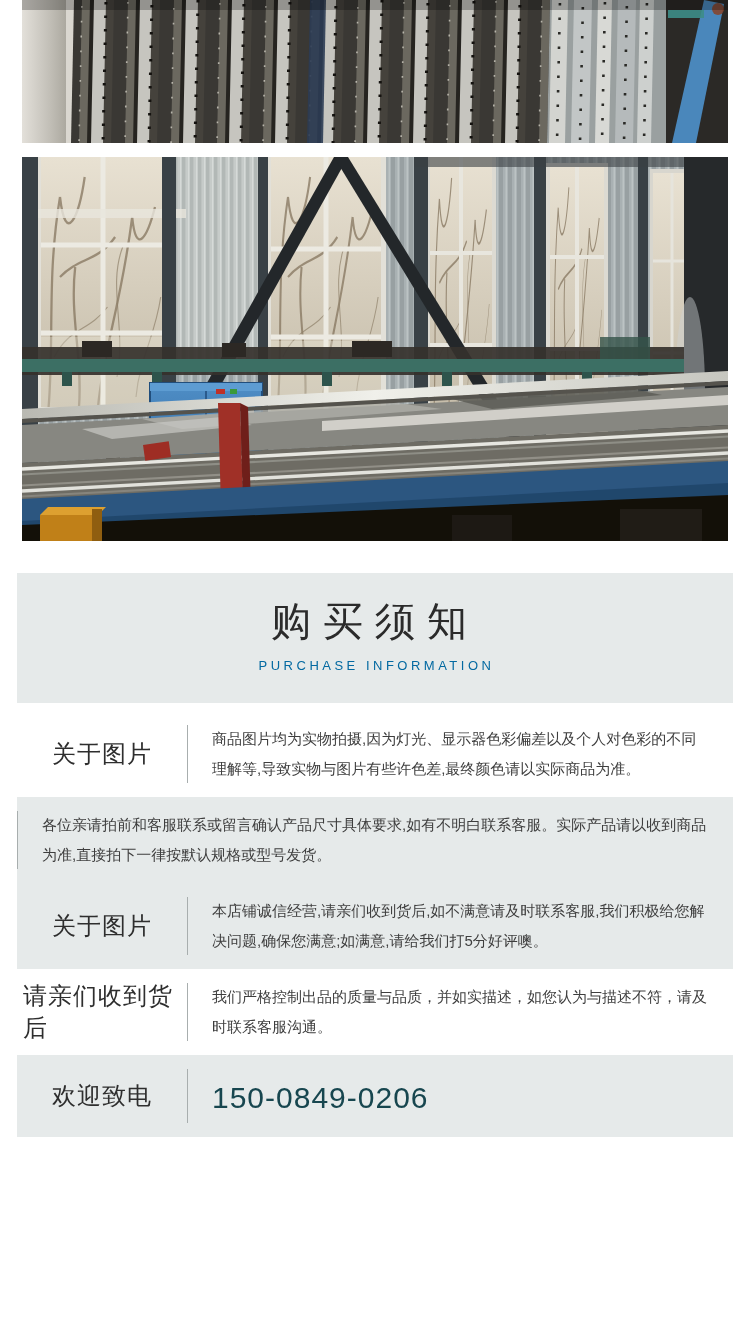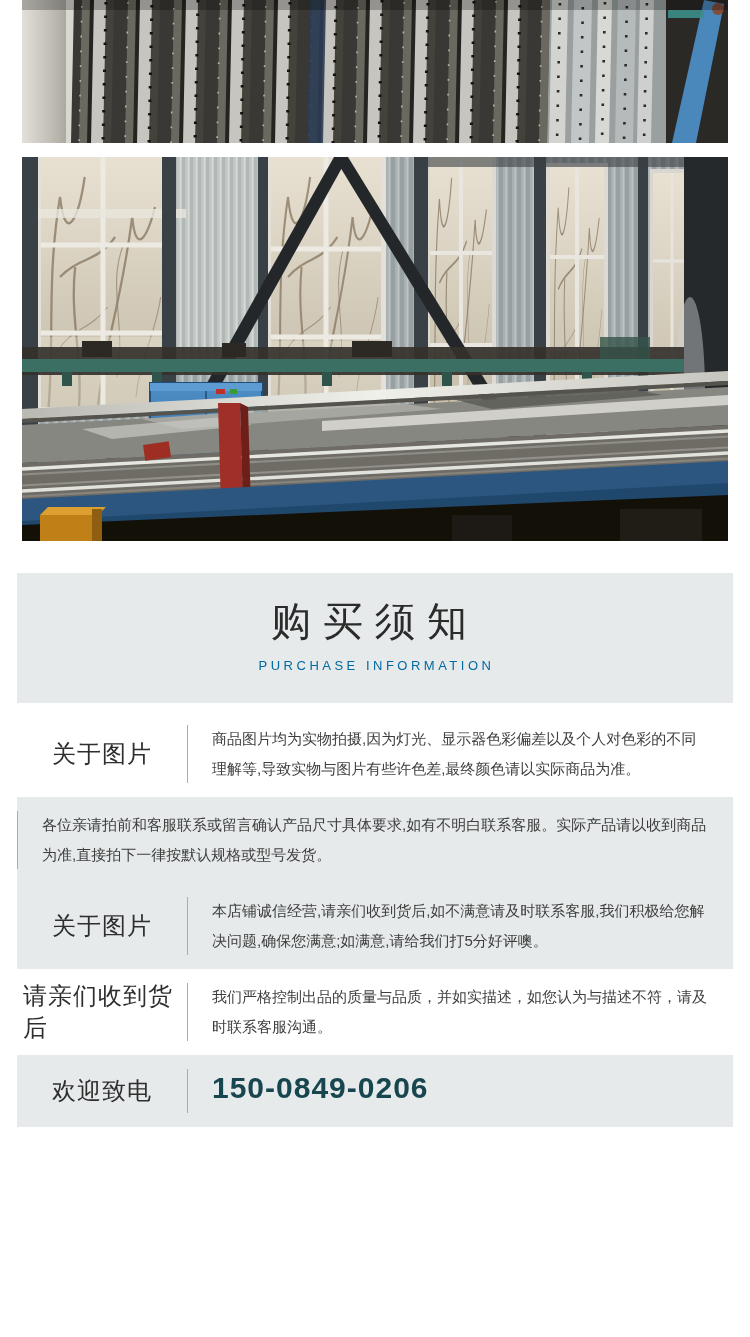--- a/index.html
+++ b/index.html
@@ -37,23 +37,23 @@
     font-size:24px; color:#2e2e2e; letter-spacing:1px; 
     padding:0 6px;
   }
   .row-divider { width:1px; flex:none; background:var(--divider,#a8aeae); margin:14px 0; }
   .row-text {
     flex:1; padding:13px 26px 13px 24px;
     font-size:15px; line-height:30px; color:#3e3e3e;
   }
   .row-text.phone {
     display:flex; align-items:center;
-    font-size:30px; font-weight:bold; letter-spacing:1px;
+    font-size:30px; font-weight:normal; letter-spacing:1px;
     color:var(--phone-text,#17464f);
-    padding-top:18px; padding-bottom:24px;
+    padding-top:28px; padding-bottom:24px;
   }
   .bottom-space { height:68px; }
 </style>
 </head>
 <body>
 
 <div class="page">
 
   <div class="photo-wrap">
     <svg class="photo photo--channels" viewBox="0 0 706 143" preserveAspectRatio="none" aria-hidden="true">

